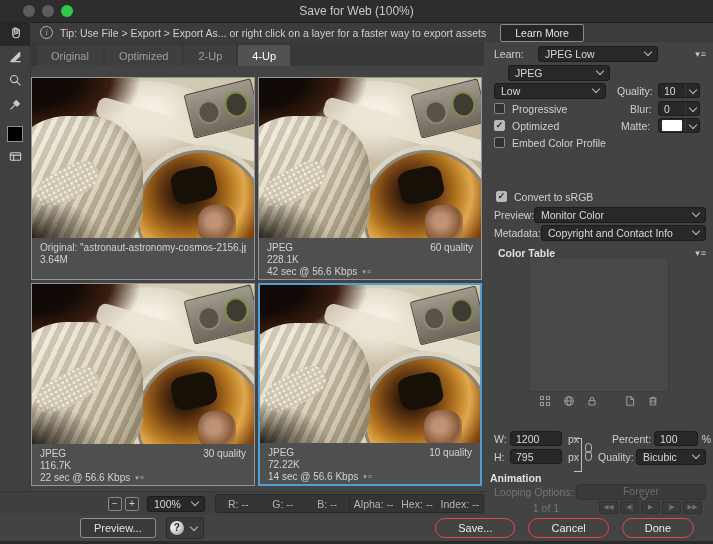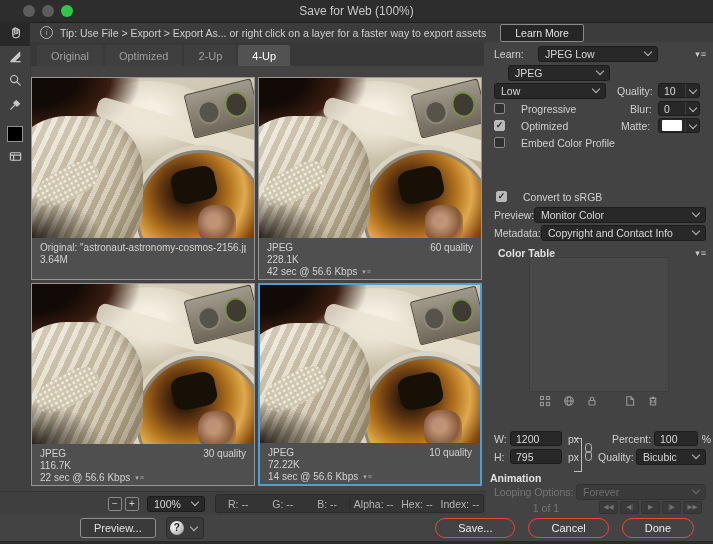--- a/index.html
+++ b/index.html
@@ -84,33 +84,33 @@
   .small-combo{position:absolute;width:42px;height:15px;background:#282828;border:1px solid #1c1c1c;border-radius:3px;
         display:flex;align-items:center;box-sizing:border-box;}
   .small-combo .sc-val{flex:1;padding:0 5px;color:#d8d8d8;}
   .sc-chevcell{width:13px;height:100%;border-left:1px solid #3a3a3a;display:flex;align-items:center;justify-content:center;}
   .sc-chevcell .chev{margin:0 0 2px 0;}
   .panel-menu{position:absolute;right:6px;color:#c9c9c9;font-size:9px;letter-spacing:1px;cursor:pointer;}
   .checkbox{width:11px;height:11px;border:1px solid #8a8a8a;border-radius:2px;background:#303030;display:inline-flex;
             align-items:center;justify-content:center;box-sizing:border-box;flex:none;}
   .checkbox.checked{background:#b9b9b9;border-color:#b9b9b9;}
   .checkbox .check{font-size:9px;color:#222;line-height:1;font-weight:bold;}
-  .cb-label{margin-left:16px;}
+  .cb-label{margin-left:7px;}
   .ct-box{position:absolute;left:43px;width:140px;height:135px;background:#484848;border:1px solid #3d3d3d;box-sizing:border-box;}
   .ct-icons{position:absolute;left:43px;width:140px;display:flex;justify-content:space-between;padding:0 10px;box-sizing:border-box;}
   .ct-icons svg{stroke:#969696;fill:none;stroke-width:1.1;}
   .field{background:#282828;border:1px solid #1c1c1c;border-radius:3px;height:15px;color:#d8d8d8;font-size:10.5px;
          padding:0 5px;box-sizing:border-box;font-family:inherit;}
   .bracket{position:absolute;left:88px;top:-10px;width:7px;height:32px;border-top:1.4px solid #bdbdbd;
            border-right:1.4px solid #bdbdbd;border-bottom:1.4px solid #bdbdbd;}
   .chain{position:absolute;left:99px;top:-5px;width:7px;height:22px;}
   .chain i{display:block;width:7px;height:10px;border:1.5px solid #bdbdbd;border-radius:4px;box-sizing:border-box;}
   .chain i+i{margin-top:-2px;}
   .disabled-lbl{color:#757575;}
-  .combo.disabled{background:#3a3a3a;border-color:#333;color:#6f6f6f;}
+  .combo.disabled{background:#3a3a3a;border-color:#333;color:#6f6f6f;flex-direction:column;}
   .combo.disabled .chev{border-color:#6f6f6f;}
   .pb{width:19px;height:13px;background:#3a3a3a;border:1px solid #323232;border-radius:2px;color:#737373;
       font-size:6.5px;line-height:1;display:flex;align-items:center;justify-content:center;padding:0;margin:0 1px;font-family:inherit;}
   
   .statusbar{position:absolute;left:0;top:491px;width:486px;height:24px;background:#3f3f3f;border-top:1px solid #353535;
              display:flex;align-items:center;font-size:10.5px;box-sizing:border-box;}
   .zbtn{width:14px;height:14px;border:1px solid #8a8a8a;border-radius:2px;color:#cfcfcf;font-size:10px;line-height:12px;
         text-align:center;background:#3a3a3a;box-sizing:border-box;}
   .zoom-combo{width:58px;height:16px;margin-left:8px;}
   .readout{margin-left:10px;flex:1;margin-right:2px;height:17px;background:#343434;border:1px solid #2a2a2a;border-radius:3px;

